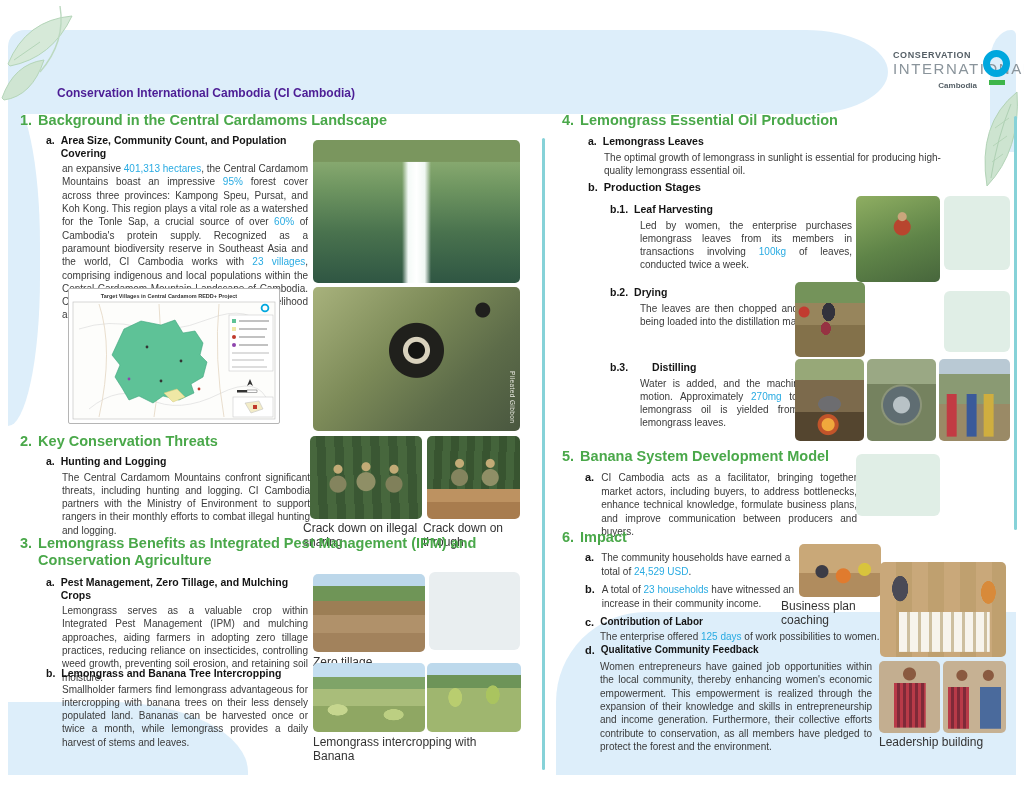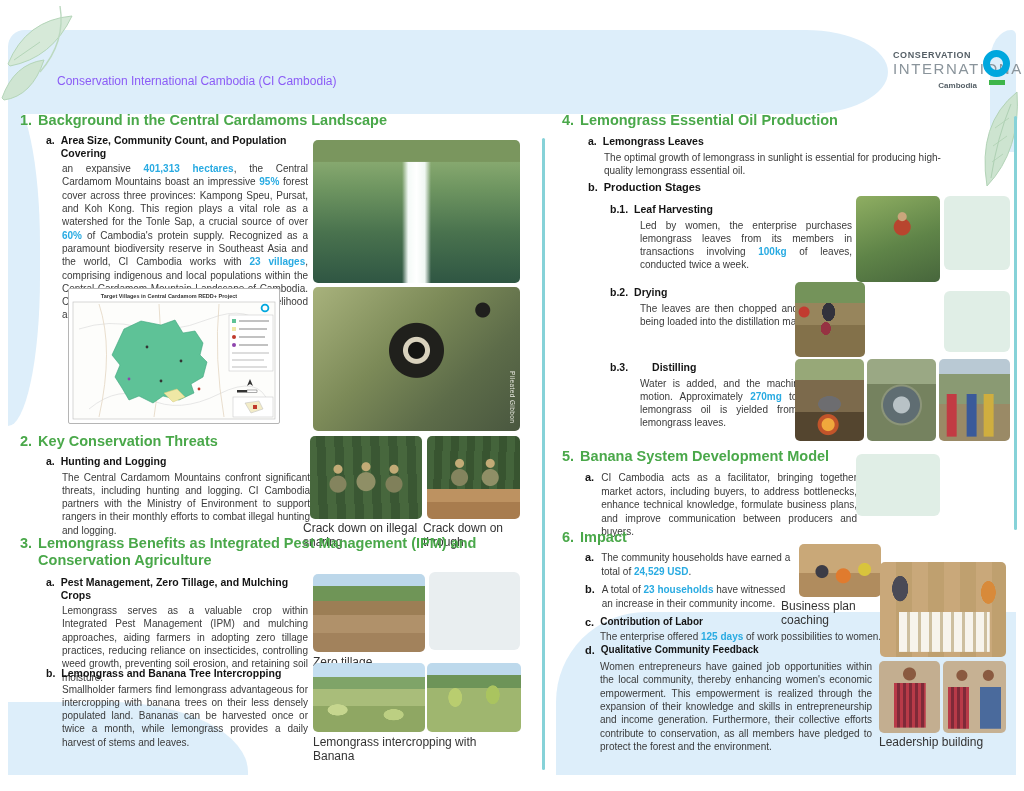--- a/index.html
+++ b/index.html
@@ -1,38 +1,38 @@
 <!DOCTYPE html>
 <html><head>
 <meta charset="utf-8">
 <style>
   html,body{margin:0;padding:0;background:#fff;font-family:"Liberation Sans",sans-serif;}
   .page{position:relative;width:1024px;height:791px;background:#ffffff;overflow:hidden;}
   .abs{position:absolute;}
   .blob{position:absolute;background:#ddeefa;}
   
   .poster-title{position:absolute;left:55px;top:54px;width:840px;font-size:28px;font-weight:bold;color:#1b9cd8;letter-spacing:-0.3px;}
-  .poster-subtitle{position:absolute;left:57px;top:74px;font-size:12px;font-weight:normal;color:#8b5cf6;}
+  .poster-subtitle{position:absolute;left:57px;top:86px;font-size:12px;font-weight:bold;color:#4c1d95;}
   
   .logo{position:absolute;left:893px;top:50px;width:128px;display:flex;gap:6px;align-items:flex-start;}
   .logo-l1{font-size:9px;font-weight:bold;color:#555f66;letter-spacing:0.6px;}
   .logo-l2{font-size:15px;color:#8a949b;letter-spacing:1.6px;}
   .logo-region{font-size:8px;font-weight:bold;color:#555f66;text-align:right;margin-top:4px;}
   .logo-ring{width:13px;height:13px;border:7px solid #00a7de;border-radius:50%;}
   .logo-bar{width:16px;height:5px;background:#3db54a;margin:3px auto 0 auto;}
   
   .sec{position:absolute;display:flex;gap:6px;color:#4aa84a;font-weight:bold;font-size:14.5px;line-height:1.15;}
   .sec .num{flex:none;}
   .sub{position:absolute;}
   .sub-h{display:flex;gap:6px;font-weight:bold;font-size:10.5px;color:#141414;line-height:1.2;}
   .sub-b{margin-left:16px;margin-top:3px;font-size:10px;color:#3a3a3a;text-align:justify;line-height:1.33;}
   .item{position:absolute;display:flex;gap:7px;}
   .item .lt{font-weight:bold;font-size:11px;color:#141414;flex:none;}
   .item .bd{font-size:10px;color:#3a3a3a;line-height:1.35;text-align:left;}
-  .hl{color:#29abe2;font-weight:bold;}
+  .hl{color:#29abe2;font-weight:normal;}
   .caption{position:absolute;font-size:12px;color:#333;text-align:left;}
   .divider{position:absolute;background:#86d2d8;border-radius:2px;}
   
   .ph{position:absolute;border-radius:5px;overflow:hidden;background-repeat:no-repeat;background-size:100% 100%;}
   .ph-waterfall{background-image:
     linear-gradient(180deg,rgba(122,150,94,1) 0 15%,rgba(122,150,94,0) 15.5%),
     linear-gradient(90deg,rgba(0,0,0,0) 43%,#f4faf7 46%,#ffffff 50%,#f0f7f3 54%,rgba(0,0,0,0) 57%),
     linear-gradient(180deg,#9ab87a 0%,#6d9460 35%,#49724e 65%,#2f5643 100%);}
   .ph-gibbon{background-image:
     radial-gradient(circle at 82% 16%,#1f1f1d 0 7px,rgba(0,0,0,0) 8px),

